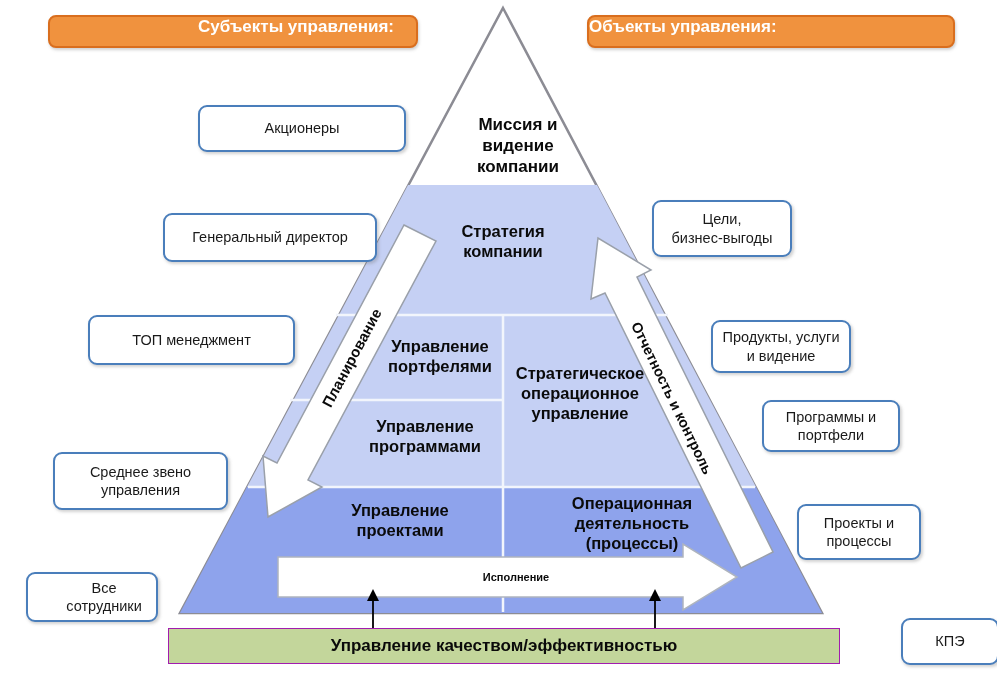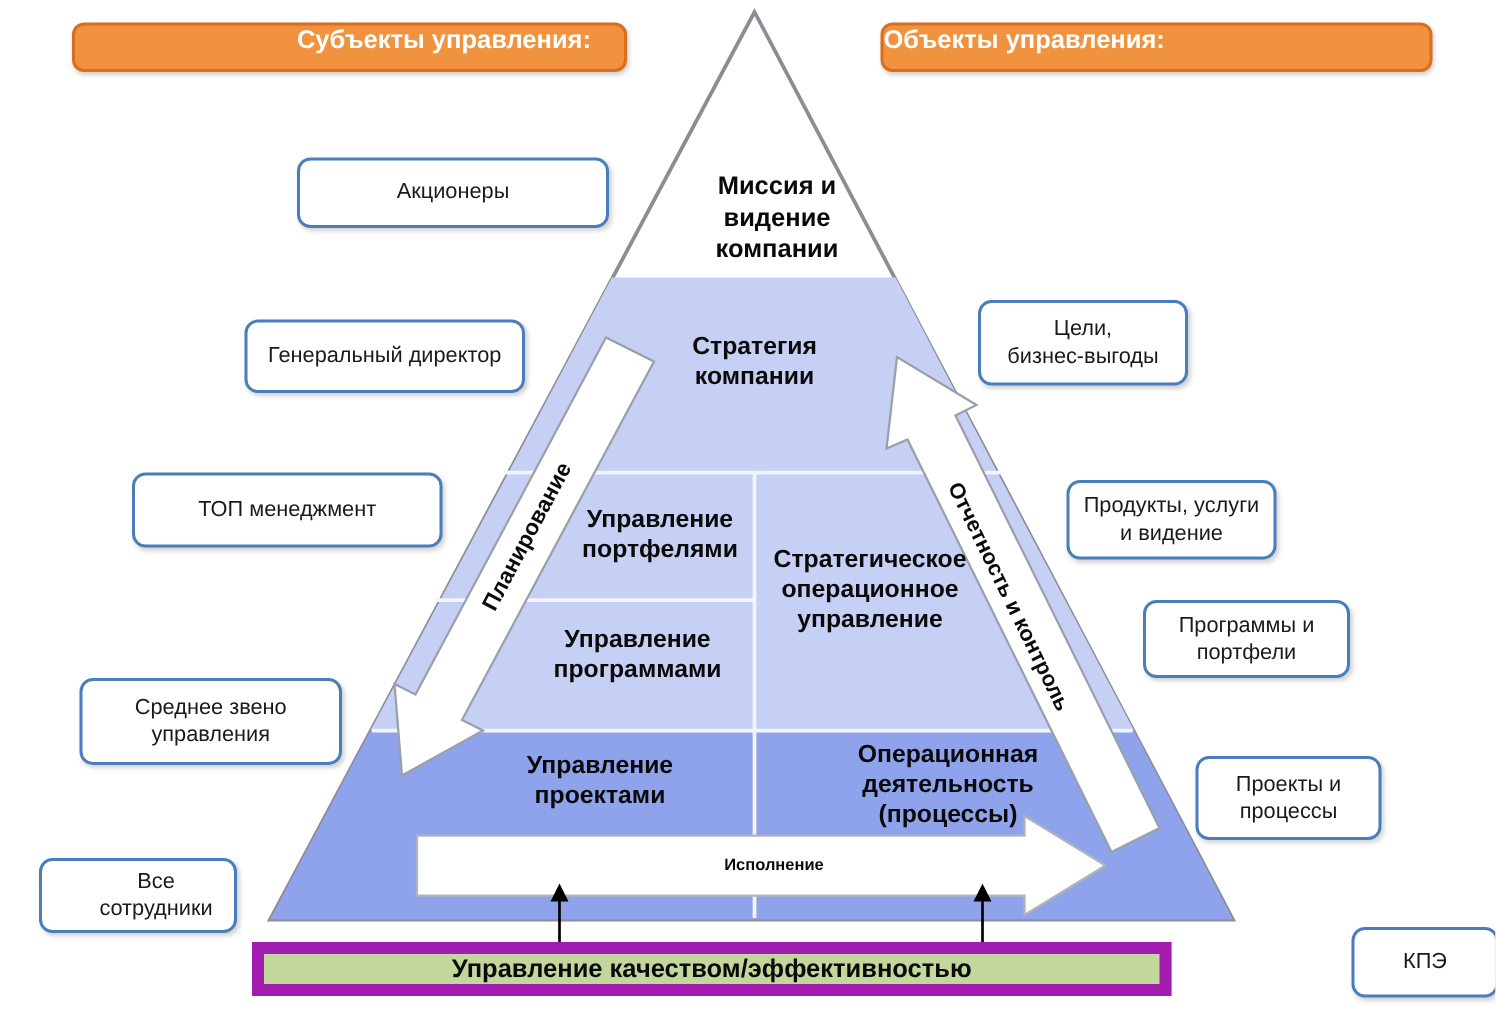--- a/index.html
+++ b/index.html
@@ -25,21 +25,21 @@
   
   .box {
     position:absolute; background:#ffffff;
     border:2px solid #4A7EBB; border-radius:9px;
     display:flex; align-items:center; justify-content:center;
     font-size:14.5px; color:#1a1a1a; text-align:center;
     white-space:pre-line; line-height:1.25;
     box-shadow:1.5px 2px 3px rgba(110,110,110,.3);
   }
   .s1 {left:198px; top:105px; width:208px; height:47px;}
-  .s2 {left:163px; top:213px; width:187px; height:49px;}
+  .s2 {left:163px; top:213px; width:214px; height:49px;}
   .s3 {left:88px;  top:315px; width:207px; height:50px;}
   .s4 {left:53px;  top:452px; width:175px; height:58px;}
   .s5 {left:26px;  top:572px; width:132px; height:50px;padding-left:24px;}
   .o1 {left:652px; top:200px; width:140px; height:57px;}
   .o2 {left:711px; top:320px; width:140px; height:53px;}
   .o3 {left:762px; top:400px; width:138px; height:52px;}
   .o4 {left:797px; top:504px; width:124px; height:56px;}
   .o5 {left:901px; top:618px; width:98px;  height:47px;}
 
   
@@ -63,22 +63,22 @@
     left:352px; top:358px; transform:translate(-50%,-50%) rotate(-62deg);
     font-size:15px; white-space:nowrap;
   }
   .lab-reporting {
     left:672px; top:398px; transform:translate(-50%,-50%) rotate(64deg);
     font-size:14.5px; white-space:nowrap;
   }
 
   
   .quality {
-    position:absolute; left:168px; top:628px; width:613px; height:36px;
-    background:#C3D69B; border:8px solid #a21caf;
+    position:absolute; left:168px; top:628px; width:672px; height:36px;
+    background:#C3D69B; border:1px solid #a21caf;
     display:flex; align-items:center; justify-content:center;
     font-weight:bold; font-size:17px; color:#0a0a0a;
   }
 </style>
 </head>
 <body>
 
 <div class="stage">
 
   <svg class="pyr" viewBox="0 0 997 686">

